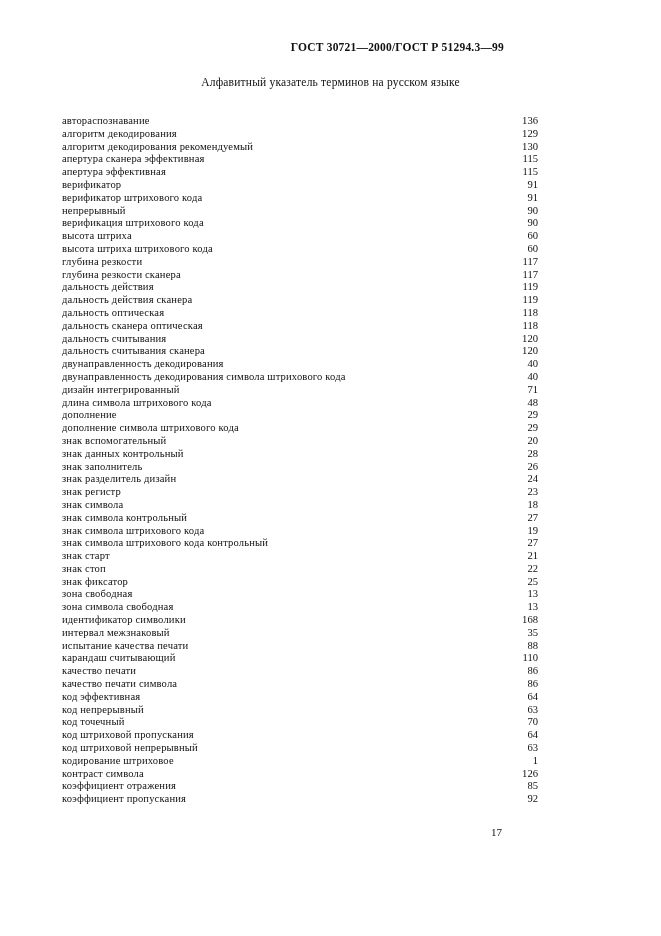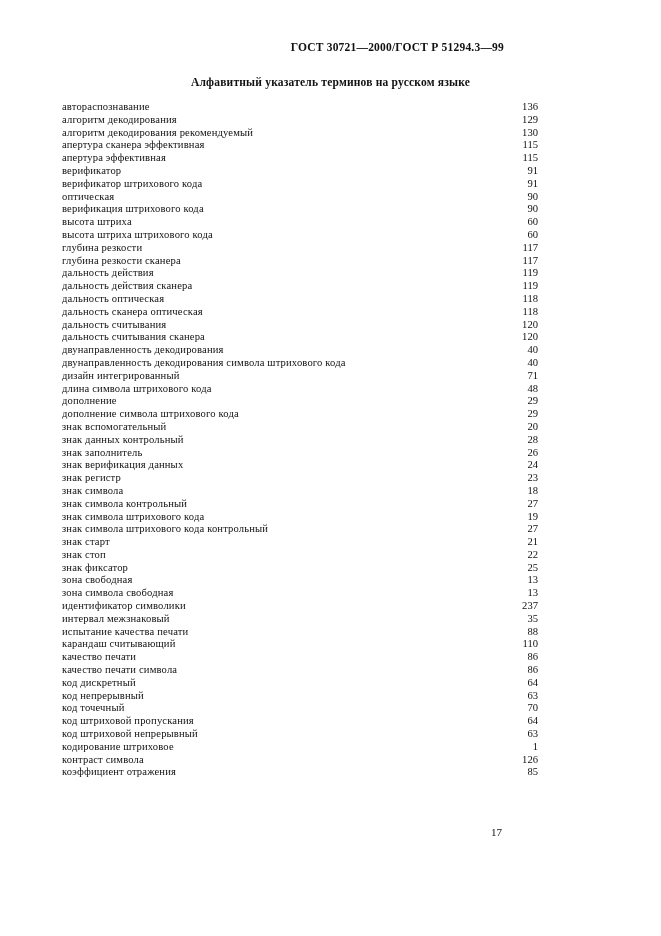--- a/index.html
+++ b/index.html
@@ -25,40 +25,41 @@
     letter-spacing: 0.2px;
     white-space: nowrap;
   }
   .doc-title {
     position: absolute;
     top: 76px;
     left: 0;
     width: 661px;
     text-align: center;
     font-size: 11.5px;
-    font-weight: bold;
+    font-weight: normal;
     letter-spacing: 0.2px;
   }
   .index-list {
     position: absolute;
     top: 101px;
     left: 62px;
     width: 476px;
   }
   .index-row {
     display: flex;
     justify-content: space-between;
     align-items: baseline;
     height: 12.8px;
     line-height: 12.8px;
     font-size: 10.6px;
   }
   .index-term {
     white-space: nowrap;
     letter-spacing: 0.15px;
+    margin-top: 14px;
   }
   .index-page {
     white-space: nowrap;
     text-align: left;
     margin-left: 18px;
   }
   .page-number {
     position: absolute;
     top: 826px;
     right: 63px;
@@ -96,21 +97,21 @@
       </div>
       <div class="index-row">
         <span class="index-term">верификатор</span>
         <span class="index-page">91</span>
       </div>
       <div class="index-row">
         <span class="index-term">верификатор штрихового кода</span>
         <span class="index-page">91</span>
       </div>
       <div class="index-row">
-        <span class="index-term">оптическая</span>
+        <span class="index-term">непрерывный</span>
         <span class="index-page">90</span>
       </div>
       <div class="index-row">
         <span class="index-term">верификация штрихового кода</span>
         <span class="index-page">90</span>
       </div>
       <div class="index-row">
         <span class="index-term">высота штриха</span>
         <span class="index-page">60</span>
       </div>
@@ -180,21 +181,21 @@
       </div>
       <div class="index-row">
         <span class="index-term">знак данных контрольный</span>
         <span class="index-page">28</span>
       </div>
       <div class="index-row">
         <span class="index-term">знак заполнитель</span>
         <span class="index-page">26</span>
       </div>
       <div class="index-row">
-        <span class="index-term">знак верификация данных</span>
+        <span class="index-term">знак разделитель дизайн</span>
         <span class="index-page">24</span>
       </div>
       <div class="index-row">
         <span class="index-term">знак регистр</span>
         <span class="index-page">23</span>
       </div>
       <div class="index-row">
         <span class="index-term">знак символа</span>
         <span class="index-page">18</span>
       </div>
@@ -225,21 +226,21 @@
       <div class="index-row">
         <span class="index-term">зона свободная</span>
         <span class="index-page">13</span>
       </div>
       <div class="index-row">
         <span class="index-term">зона символа свободная</span>
         <span class="index-page">13</span>
       </div>
       <div class="index-row">
         <span class="index-term">идентификатор символики</span>
-        <span class="index-page">237</span>
+        <span class="index-page">168</span>
       </div>
       <div class="index-row">
         <span class="index-term">интервал межзнаковый</span>
         <span class="index-page">35</span>
       </div>
       <div class="index-row">
         <span class="index-term">испытание качества печати</span>
         <span class="index-page">88</span>
       </div>
       <div class="index-row">
@@ -248,21 +249,21 @@
       </div>
       <div class="index-row">
         <span class="index-term">качество печати</span>
         <span class="index-page">86</span>
       </div>
       <div class="index-row">
         <span class="index-term">качество печати символа</span>
         <span class="index-page">86</span>
       </div>
       <div class="index-row">
-        <span class="index-term">код дискретный</span>
+        <span class="index-term">код эффективная</span>
         <span class="index-page">64</span>
       </div>
       <div class="index-row">
         <span class="index-term">код непрерывный</span>
         <span class="index-page">63</span>
       </div>
       <div class="index-row">
         <span class="index-term">код точечный</span>
         <span class="index-page">70</span>
       </div>
@@ -279,16 +280,20 @@
         <span class="index-page">1</span>
       </div>
       <div class="index-row">
         <span class="index-term">контраст символа</span>
         <span class="index-page">126</span>
       </div>
       <div class="index-row">
         <span class="index-term">коэффициент отражения</span>
         <span class="index-page">85</span>
       </div>
+      <div class="index-row">
+        <span class="index-term">коэффициент пропускания</span>
+        <span class="index-page">92</span>
+      </div>
     </div>
 
   <div class="page-number">17</div>
 </div>
 
 </body></html>

